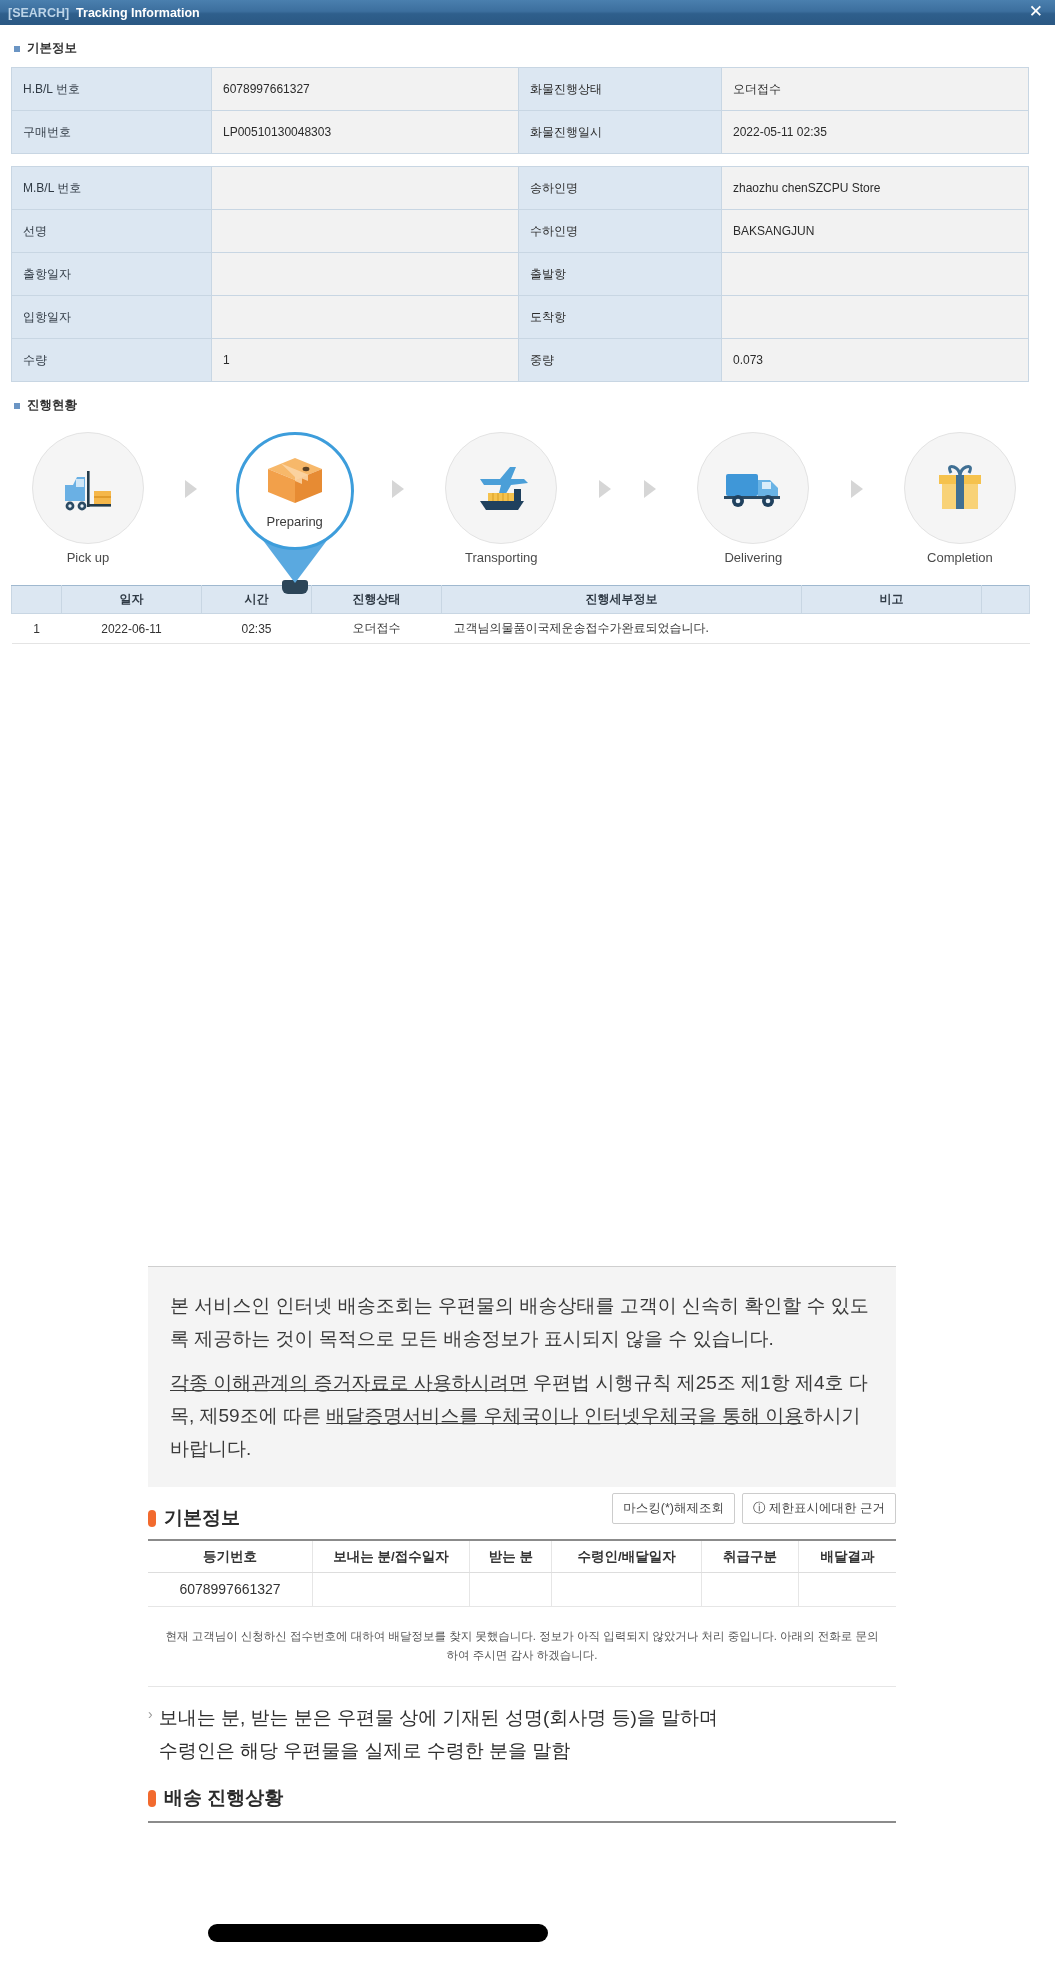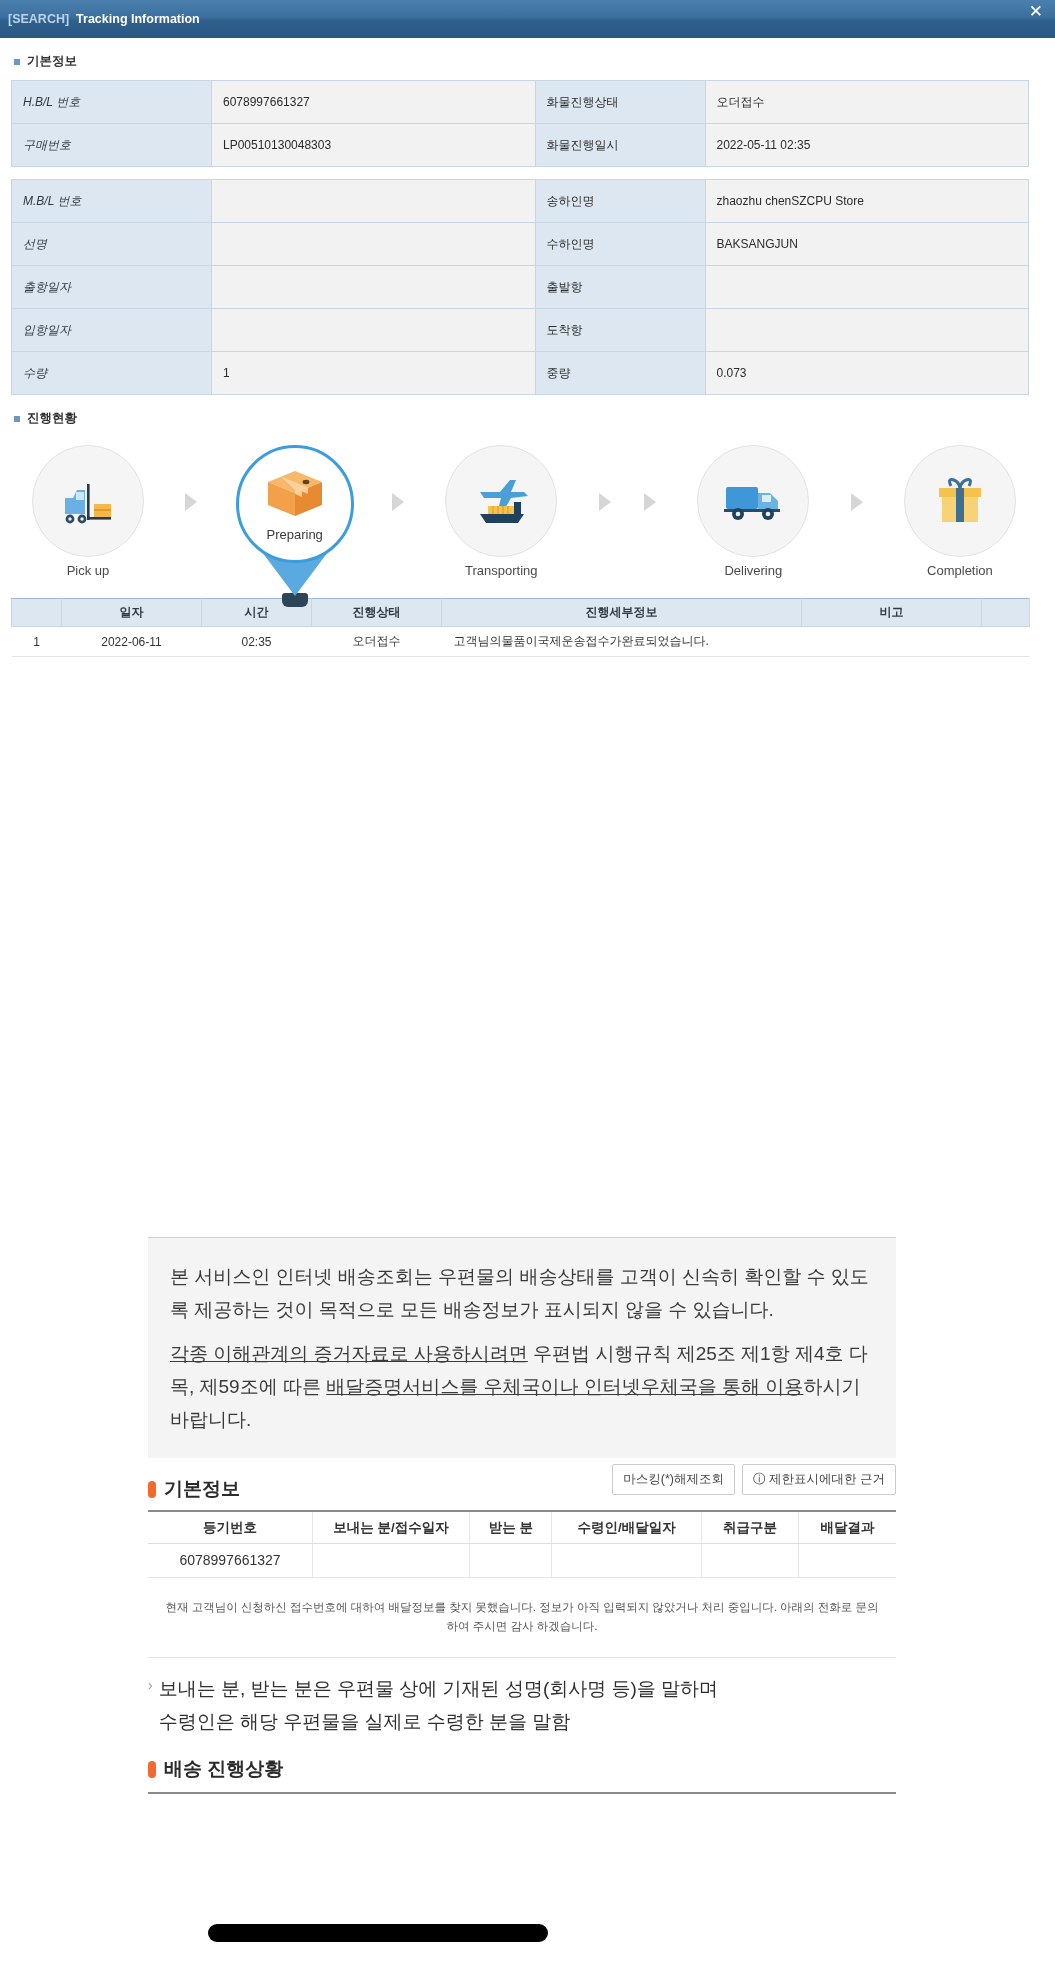--- a/index.html
+++ b/index.html
@@ -5,21 +5,21 @@
   * { box-sizing: border-box; margin: 0; padding: 0; }
   html, body {
     width: 1055px;
     background: #ffffff;
     font-family: "Liberation Sans", "DejaVu Sans", sans-serif;
   }
   body { position: relative; width: 1055px; min-height: 1966px; overflow: hidden; }
 
   
   .titlebar {
-    height: 38px;
+    height: 25px;
     background: linear-gradient(to bottom, #4a7fae 0%, #3c6f9e 45%, #2f5f8c 55%, #2a5883 100%);
     display: flex;
     align-items: center;
     padding: 0 8px;
     color: #ffffff;
     font-size: 12.5px;
     font-weight: bold;
     position: relative;
   }
   .titlebar .tb-search {
@@ -79,26 +79,25 @@
     padding: 0 11px;
     border: 1px solid #c8d6e3;
     vertical-align: middle;
     overflow: hidden;
     white-space: nowrap;
   }
   .info-table td.lbl {
     background: #dce7f2;
     color: #303a44;
     width: 200px;
-    font-style: italic;
   }
   .info-table td.val {
     background: #f2f2f2;
   }
-  .info-table td.lbl2 { background: #dce7f2; width: 170px; }
+  .info-table td.lbl2 { background: #dce7f2; width: 203px; }
   .info-table td.val2 { background: #f2f2f2; }
 
   
   .tracker {
     display: flex;
     align-items: flex-start;
     justify-content: space-between;
     width: 1000px;
     margin: 18px 0 0 24px;
     padding-bottom: 10px;
@@ -187,21 +186,21 @@
     padding: 0 6px;
   }
   .hist td.detail { text-align: left; padding-left: 12px; }
 
   
   .notice-wrap {
     width: 748px;
     margin: 0 auto;
     position: absolute;
     left: 148px;
-    top: 1237px;
+    top: 1266px;
   }
   .notice {
     background: #f4f4f4;
     border-top: 1px solid #cfcfcf;
     padding: 22px 24px 22px 22px;
   }
   .notice p {
     font-size: 19px;
     line-height: 1.75;
     color: #3a3a3a;

